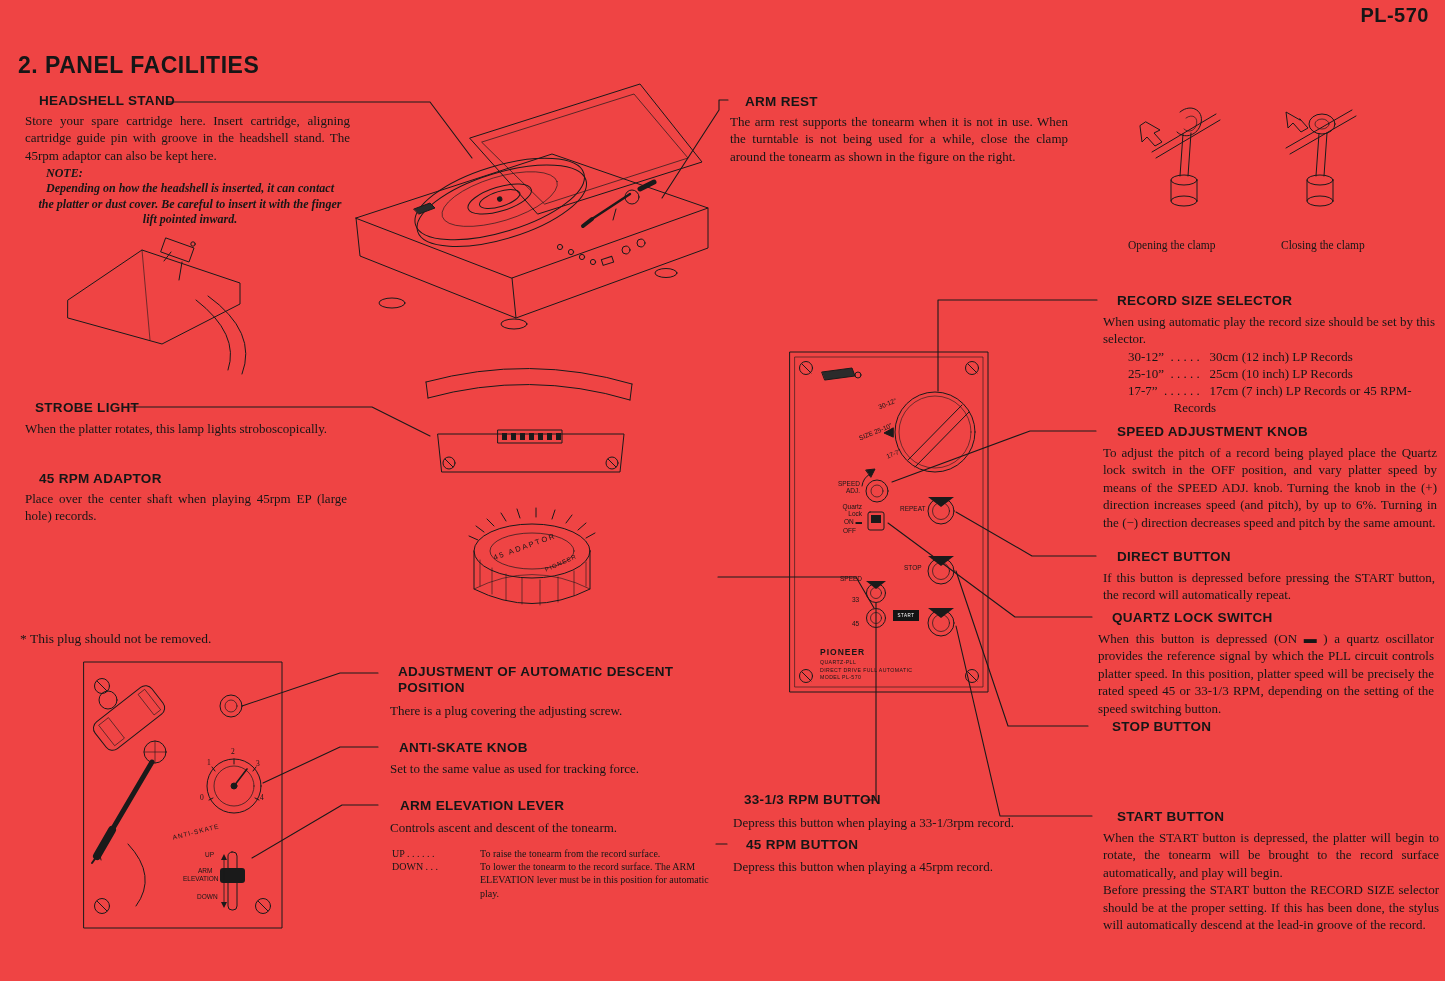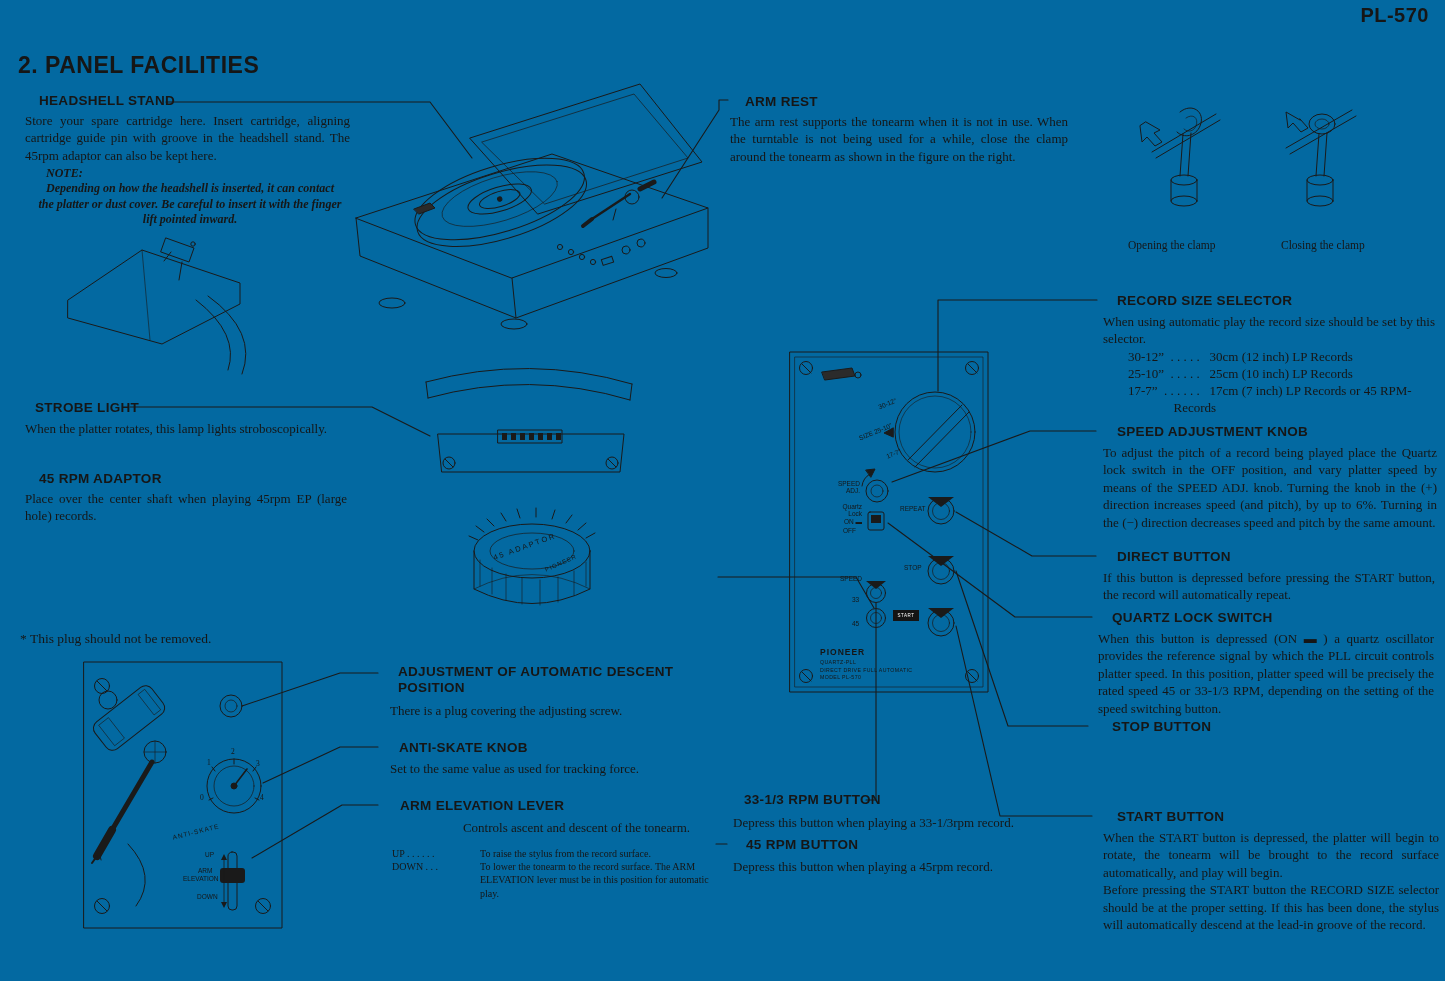--- a/index.html
+++ b/index.html
@@ -1,19 +1,19 @@
 <!DOCTYPE html>
 <html><head>
 <meta charset="utf-8">
 <style>
   * { margin:0; padding:0; box-sizing:border-box; }
   html,body { background:#ffffff; }
   .page {
     position:relative; width:1445px; height:981px;
-    background:#0369a1; color:#161616; overflow:hidden;
+    background:#ef4444; color:#161616; overflow:hidden;
     font-family:"Liberation Serif", serif;
   }
   .abs { position:absolute; }
   .h {
     font-family:"Liberation Sans", sans-serif; font-weight:bold;
     font-size:13.5px; letter-spacing:.3px; white-space:nowrap;padding-left:17px;
   }
   .h-wrap { white-space:normal; line-height:1.18; }
   .model { font-family:"Liberation Sans", sans-serif; font-weight:bold; font-size:20px; letter-spacing:.5px; }
   .title { font-family:"Liberation Sans", sans-serif; font-weight:bold; font-size:23px; letter-spacing:.5px; }
@@ -302,25 +302,25 @@
   <div class="abs body" style="left:1103px; top:829px; width:336px;">When the START button is depressed, the platter will begin to rotate, the tonearm will be brought to the record surface automatically, and play will begin.
 Before pressing the START button the RECORD SIZE selector should be at the proper setting. If this has been done, the stylus will automatically descend at the lead-in groove of the record.</div>
 
   <div class="abs h h-wrap" style="left:381px; top:664px; width:305px;">ADJUSTMENT OF AUTOMATIC DESCENT POSITION</div>
   <div class="abs body body-l" style="left:390px; top:702px; width:300px;">There is a plug covering the adjusting screw.</div>
 
   <div class="abs h" style="left:382px; top:740px;">ANTI-SKATE KNOB</div>
   <div class="abs body body-l" style="left:390px; top:760px; width:300px;">Set to the same value as used for tracking force.</div>
 
   <div class="abs h" style="left:383px; top:798px;">ARM ELEVATION LEVER</div>
-  <div class="abs body body-l" style="left:400px; top:819px; width:290px;text-align:right;">Controls ascent and descent of the tonearm.</div>
+  <div class="abs body body-l" style="left:390px; top:819px; width:290px;">Controls ascent and descent of the tonearm.</div>
   <div class="abs" style="left:392px; top:847px; width:336px;">
     <div class="row">
       <span class="lbl">UP . . . . . .</span>
-      <span class="txt">To raise the stylus from the record surface.</span>
+      <span class="txt">To raise the tonearm from the record surface.</span>
     </div>
     <div class="row">
       <span class="lbl">DOWN . . .</span>
       <span class="txt">To lower the tonearm to the record surface. The ARM ELEVATION lever must be in this position for automatic play.</span>
     </div>
   </div>
 
   <div class="abs h" style="left:727px; top:792px;">33-1/3 RPM BUTTON</div>
   <div class="abs body body-l" style="left:733px; top:814px; width:312px;">Depress this button when playing a 33-1/3rpm record.</div>
 

